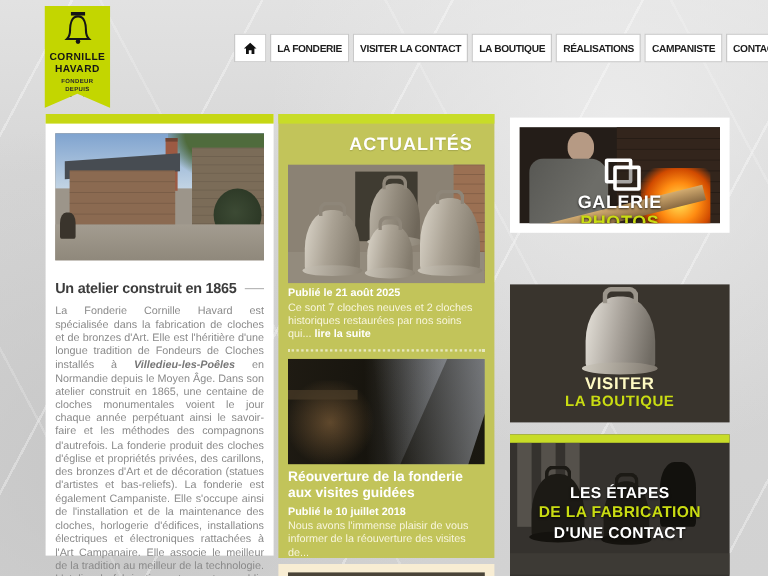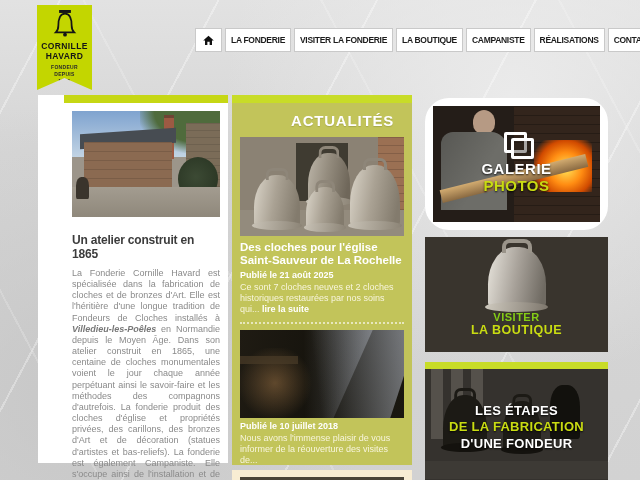--- a/index.html
+++ b/index.html
@@ -27,21 +27,21 @@
   .logo-name { font-size:8.5px; font-weight:bold; color:#151515; line-height:1.15; letter-spacing:.4px; }
   .logo-tag { margin-top:2px; font-size:5px; font-weight:bold; color:#2a2a2a; line-height:1.4; letter-spacing:.3px; }
 
   
   .nav { position:absolute; left:195px; top:28px; display:flex; gap:3px; }
   .nav-btn { background:#ffffff; border:1px solid #c9c9c9; color:#1d1d1d; font-weight:bold;
     font-size:8.5px; letter-spacing:-0.3px; padding:6px 5px; display:flex; align-items:center; cursor:pointer; white-space:nowrap; }
   .nav-home { padding:4px 6px; }
 
   
-  .about-card { position:absolute; left:38px; top:95px; width:190px; height:368px; background:#ffffff;padding-left:26px; }
+  .about-card { position:absolute; left:38px; top:95px; width:190px; height:368px; background:#ffffff; }
   .accent-bar { height:8px; background:#c6d714; }
   .about-photo { position:relative; margin:8px; height:106px; overflow:hidden; background:#9c958a; }
   .sky { position:absolute; left:0; top:0; right:0; height:46px; background:linear-gradient(#7fa3cf,#c2d4e4); }
   .hill { position:absolute; right:0; top:0; width:80px; height:42px;
     background:radial-gradient(ellipse at 80% 0%, #4f6b3c 55%, rgba(79,107,60,0) 75%); }
   .chimney { position:absolute; left:92px; top:4px; width:10px; height:44px; background:#9c5a43; border-top:3px solid #6e4434; }
   .roof-l { position:absolute; left:8px; top:20px; width:96px; height:15px; background:#474c52; transform:skewY(-4deg); }
   .bldg-l { position:absolute; left:12px; top:31px; width:88px; height:46px; background:#8b6a51;
     background-image:linear-gradient(rgba(0,0,0,.12) 1px, transparent 1px); background-size:100% 9px; }
   .bldg-r { position:absolute; left:114px; top:12px; right:0; bottom:18px; background:#7b6c58;
@@ -91,21 +91,21 @@
   .beam1 { position:absolute; top:-12px; right:4px; width:120px; height:140px;
     background:linear-gradient(245deg, rgba(230,238,255,.55), rgba(230,238,255,0) 62%); transform:skewX(-18deg); }
   .beam2 { position:absolute; top:-10px; right:58px; width:70px; height:140px;
     background:linear-gradient(245deg, rgba(230,238,255,.3), rgba(230,238,255,0) 55%); transform:skewX(-24deg); }
   .warm-glow { position:absolute; left:-10px; top:18px; width:90px; height:70px;
     background:radial-gradient(circle, rgba(255,185,110,.3), rgba(255,185,110,0) 65%); }
   .shelf { position:absolute; left:0; top:26px; width:58px; height:8px; background:#4a3c28; opacity:.7; }
 
   
   .widget { position:absolute; left:425px; width:183px; cursor:pointer; }
-  .gallery-card { top:98px; height:132px; background:#ffffff; padding:8px;border-radius:24px; }
+  .gallery-card { top:98px; height:96px; background:#ffffff; padding:8px; }
   .gallery-photo { position:relative; width:100%; height:100%; overflow:hidden; background:#241d18; }
   .furnace { position:absolute; right:0; top:0; width:86px; height:100%; background:#33251c;
     background-image:linear-gradient(rgba(0,0,0,.25) 1px, transparent 1px); background-size:100% 9px; }
   .fire { position:absolute; right:8px; top:34px; width:58px; height:52px;
     background:radial-gradient(circle at 55% 55%, #ffd24a 8%, #ff8c12 38%, #d04a00 65%, rgba(120,30,0,0) 85%); }
   .worker-head { position:absolute; left:40px; top:4px; width:22px; height:24px; background:#b69a84; border-radius:50% 50% 42% 42%; }
   .worker-body { position:absolute; left:8px; top:26px; width:66px; height:78px; background:#6d6d68; border-radius:12px 16px 0 0;
     background-image:linear-gradient(120deg, rgba(0,0,0,.2), transparent 60%); }
   .plank { position:absolute; left:6px; top:66px; width:150px; height:13px; background:linear-gradient(#d2ab70,#8a6a42); transform:rotate(-14deg); }
   .gal-overlay { position:absolute; left:0; right:0; top:26px; text-align:center; }
@@ -116,21 +116,21 @@
   .gal-line2 { font-size:15px; font-weight:bold; color:#c9dc12; letter-spacing:.5px; text-shadow:0 1px 2px rgba(0,0,0,.8); }
 
   .boutique-box { top:237px; height:115px; background:#39342d; text-align:center; }
   .boutique-bell { position:relative; width:58px; height:62px; margin:10px auto 2px;
     background:linear-gradient(100deg,#dedad2 8%,#a8a29a 48%,#6f6a62 92%);
     border-radius:46% 46% 12% 12% / 60% 60% 10% 10%; }
   .boutique-bell::before { content:""; position:absolute; top:-8px; left:50%; transform:translateX(-50%);
     width:22px; height:10px; border:4px solid #9a948a; border-bottom:none; border-radius:8px 8px 0 0; }
   .boutique-bell::after { content:""; position:absolute; bottom:-3px; left:-5%; width:110%; height:10px;
     background:linear-gradient(100deg,#cfcabf,#7d766c); border-radius:50%; }
-  .btq-line1 { font-size:11px; font-weight:bold; color:#84cc16; letter-spacing:.5px; }
+  .btq-line1 { font-size:14px; font-weight:bold; color:#fef9c3; letter-spacing:.5px; }
   .btq-line2 { font-size:12.5px; font-weight:bold; color:#c9dc12; letter-spacing:.5px; }
 
   .steps-box { top:362px; height:118px; background:#35322e; }
   .steps-photo { position:relative; height:110px; overflow:hidden; filter:grayscale(0); }
   .win { position:absolute; top:0; width:12px; height:70px; background:#55514b; }
   .steps-floor { position:absolute; left:0; right:0; bottom:0; height:18px; background:#3d3a35; }
   .person-sil { position:absolute; right:28px; top:16px; width:30px; height:54px; background:#12110d; border-radius:40% 40% 8% 8%; }
   .steps-overlay { position:absolute; left:0; right:0; top:34px; text-align:center; line-height:1.25; }
   .stp-line { font-size:13px; font-weight:bold; color:#ffffff; letter-spacing:.3px; text-shadow:0 1px 2px rgba(0,0,0,.85); }
   .stp-line.accent { color:#c9dc12; }
@@ -161,24 +161,24 @@
     </div>
   </div>
 
   <div class="nav">
     <div class="nav-btn nav-home">
       <svg width="13" height="13" viewBox="0 0 16 16">
         <path d="M8 2 L14.5 8 H12.3 V13.5 H9.4 V9.6 H6.6 V13.5 H3.7 V8 H1.5 Z" fill="#111"></path>
       </svg>
     </div>
     <div class="nav-btn">LA FONDERIE</div>
-    <div class="nav-btn">VISITER LA FONDERIE</div>
+    <div class="nav-btn">VISITER LA CONTACT</div>
     <div class="nav-btn">LA BOUTIQUE</div>
+    <div class="nav-btn">RÉALISATIONS</div>
     <div class="nav-btn">CAMPANISTE</div>
-    <div class="nav-btn">RÉALISATIONS</div>
     <div class="nav-btn">CONTACT</div>
   </div>
 
   <div class="about-card">
     <div class="accent-bar"></div>
     <div class="about-photo">
       <div class="sky"></div>
       <div class="hill"></div>
       <div class="chimney"></div>
       <div class="roof-l"></div>
@@ -204,31 +204,31 @@
       <div class="news-img">
         <div class="wall"></div>
         <div class="doorway"></div>
         <div class="brickcol"></div>
         <div class="floor2"></div>
         <div class="bell shade" style="left:68px; top:16px; width:42px; height:50px;"></div>
         <div class="bell" style="left:14px; top:38px; width:46px; height:52px;"></div>
         <div class="bell" style="left:66px; top:50px; width:38px; height:42px;"></div>
         <div class="bell" style="left:110px; top:28px; width:50px; height:62px;"></div>
       </div>
-      <div class="item-title">Des cloches pour l'église Saint-Sauveur de La Rochelle</div>
       <div class="item-date">Publié le 21 août 2025</div>
       <div class="item-excerpt"><span>Ce sont 7 cloches neuves et 2 cloches historiques restaurées par nos soins qui...</span> <b>lire la suite</b></div>
       <div class="dotted-sep"></div>
       <div class="news-img second">
         <div class="dark-hall"></div>
         <div class="warm-glow"></div>
         <div class="shelf"></div>
         <div class="beam1"></div>
         <div class="beam2"></div>
       </div>
+      <div class="item-title">Réouverture de la fonderie aux visites guidées</div>
       <div class="item-date">Publié le 10 juillet 2018</div>
       <div class="item-excerpt"><span>Nous avons l'immense plaisir de vous informer de la réouverture des visites de...</span> </div>
     </div>
   </div>
 
   <div class="cream-box">
     <div class="cream-img"></div>
   </div>
 
   <div class="widget gallery-card">
@@ -258,17 +258,17 @@
       <div class="win" style="left:6px;"></div>
       <div class="win" style="left:26px; height:60px;"></div>
       <div class="win" style="left:46px; height:50px;"></div>
       <div class="steps-floor"></div>
       <div class="bell dark-sil" style="left:18px; top:26px; width:44px; height:54px;"></div>
       <div class="bell dark-sil" style="left:78px; top:32px; width:38px; height:50px;"></div>
       <div class="person-sil"></div>
       <div class="steps-overlay">
         <div class="stp-line">LES ÉTAPES</div>
         <div class="stp-line accent">DE LA FABRICATION</div>
-        <div class="stp-line">D'UNE FONDEUR</div>
+        <div class="stp-line">D'UNE CONTACT</div>
       </div>
     </div>
   </div>
 </div>
 
 </body></html>

